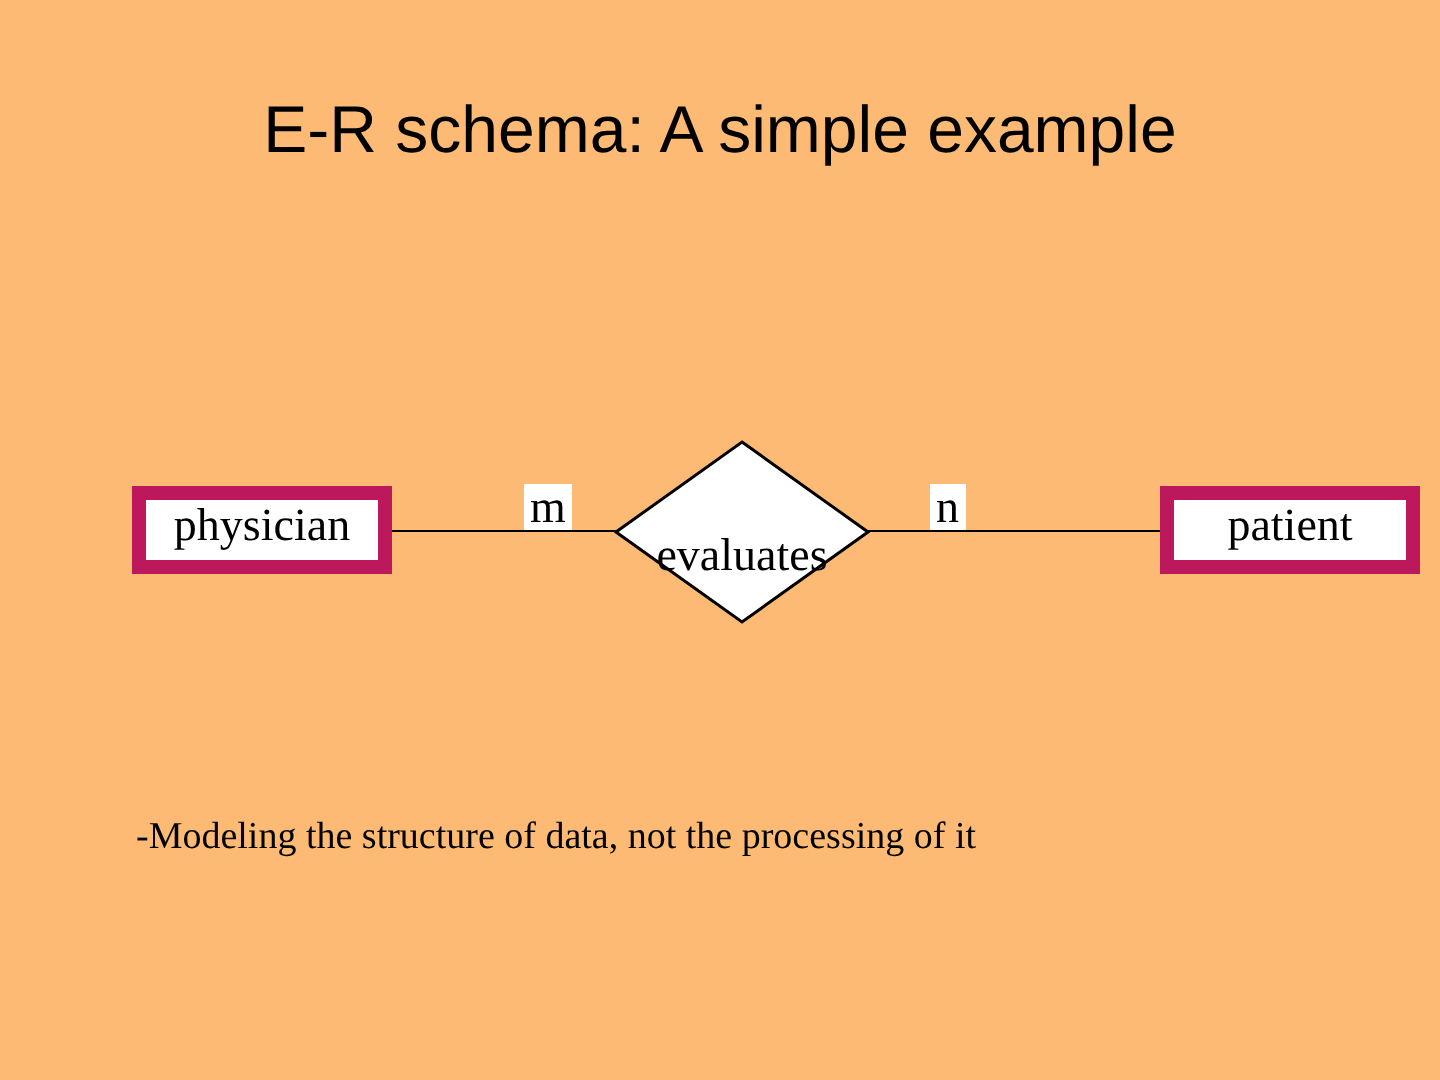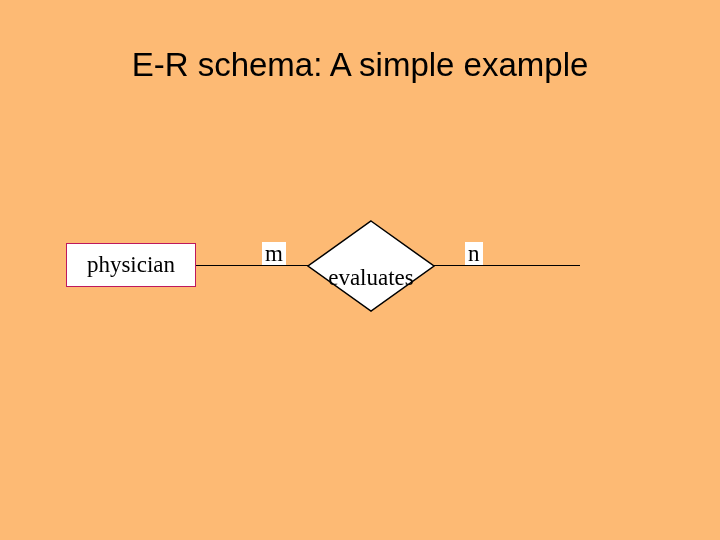--- a/index.html
+++ b/index.html
@@ -24,27 +24,27 @@
     font-family: "Liberation Sans", sans-serif;
     font-size: 33px;
     color: #000000;
     letter-spacing: 0px;
     white-space: nowrap;
   }
   
   .entity {
     position: absolute;
     box-sizing: border-box;
-    border: 1px solid #be185d;
+    border: 7px solid #be185d;
     background: #ffffff;
     font-family: "Liberation Serif", serif;
     font-size: 23px;
     color: #000000;
     display: flex;
-    align-items: center;
+    align-items: flex-start;
     justify-content: center;
     white-space: nowrap;
   }
   #entity-physician {
     left: 66px;
     top: 243px;
     width: 130px;
     height: 44px;
   }
   #entity-patient {
@@ -131,25 +131,29 @@
 
   <div id="title">E-R schema: A simple example</div>
 
   <div class="connector" id="line-left"></div>
   <div class="connector" id="line-right"></div>
 
   <div class="entity" id="entity-physician">
     <span>physician</span>
   </div>
 
+  <div class="entity" id="entity-patient">
+    <span>patient</span>
+  </div>
 
   <div id="relationship">
     <svg width="128" height="92" viewBox="0 0 128 92">
       <polygon points="64,1 127,46 64,91 1,46" fill="#ffffff" stroke="#000000" stroke-width="1.5"></polygon>
     </svg>
     <div id="relationship-label">evaluates</div>
   </div>
 
   <div class="cardinality" id="card-m">m</div>
   <div class="cardinality" id="card-n">n</div>
 
+  <div id="footnote">-Modeling the structure of data, not the processing of it</div>
 
 </div>
 
 </body></html>

